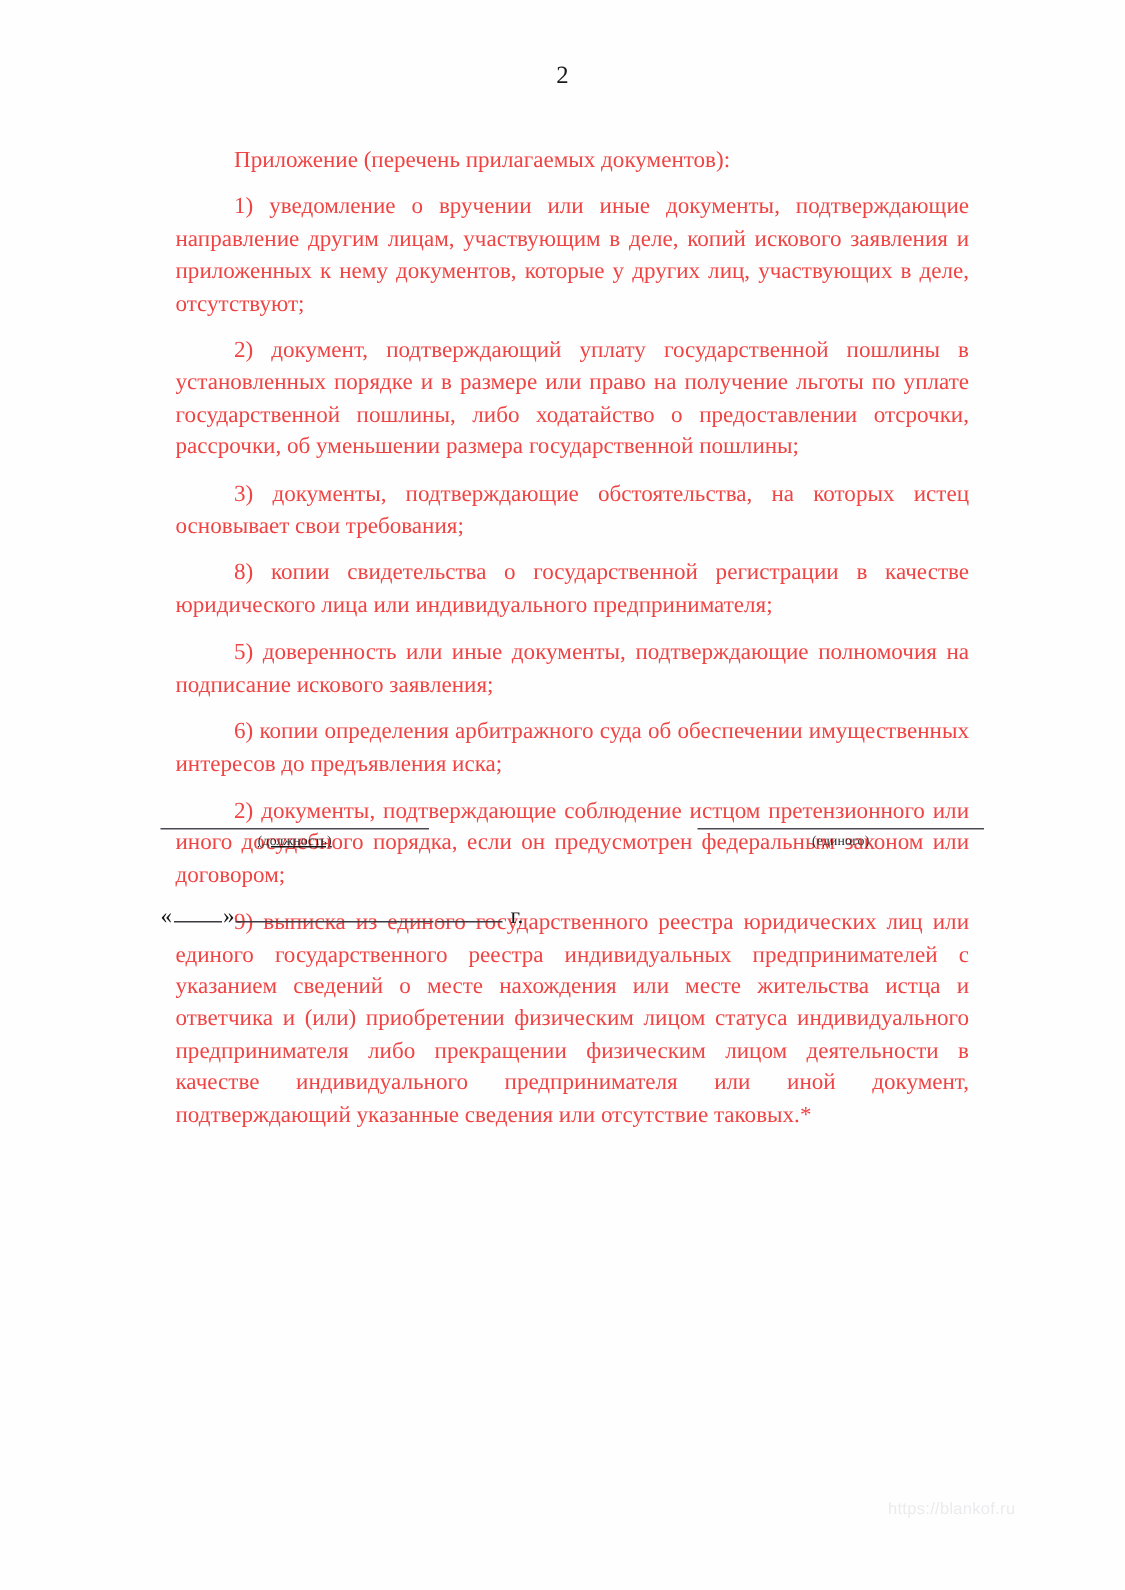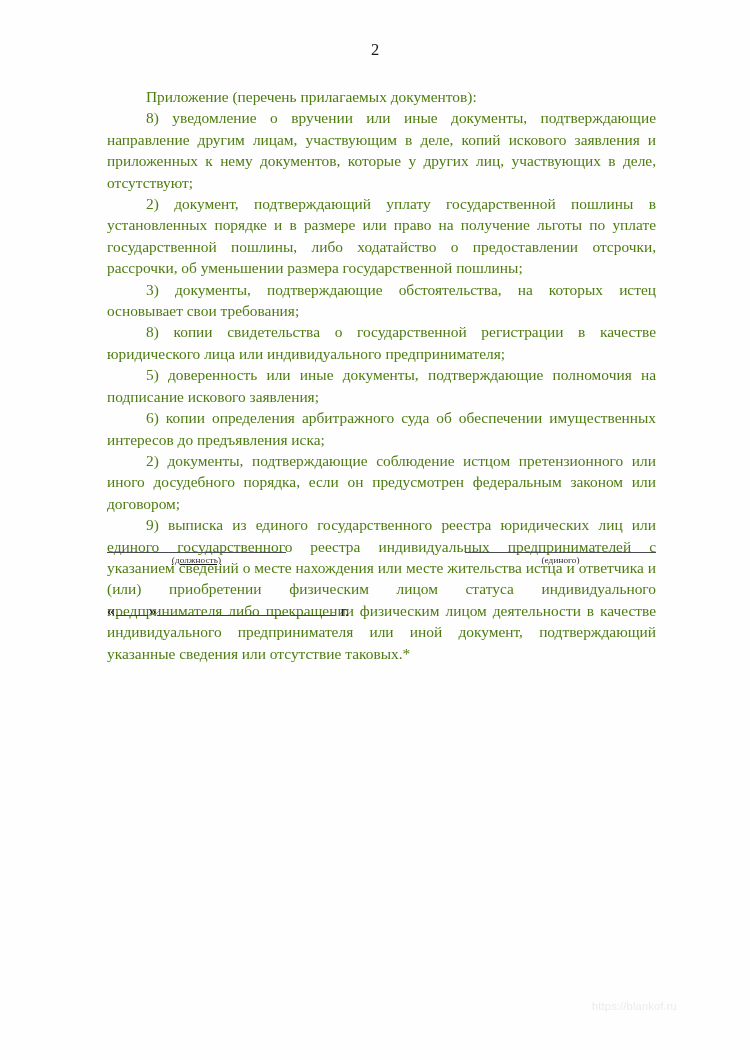--- a/index.html
+++ b/index.html
@@ -39,27 +39,27 @@
 
   
   .body-block {
     position: absolute;
     top: 86px;
     left: 107px;
     width: 549px;
   }
 
   .para {
-    margin: 0;
+    margin: 10px;
     text-align: justify;
     text-justify: inter-word;
     text-indent: 39px;
     font-size: 15.4px;
     line-height: 21.4px;
-    color: #4d7c0f;
+    color: #ef4444;
     hyphens: none;
   }
 
   
   .sig-area {
     position: absolute;
     top: 552px;
     left: 107px;
     width: 549px;
   }
@@ -130,21 +130,21 @@
 <body>
 
 <div class="page">
 
   <div class="page-number">2</div>
 
   <div class="body-block">
 
     <p class="para">Приложение (перечень прилагаемых документов):</p>
 
-    <p class="para">8) уведомление о вручении или иные документы, подтверждающие направление другим лицам, участвующим в деле, копий искового заявления и приложенных к нему документов, которые у других лиц, участвующих в деле, отсутствуют;</p>
+    <p class="para">1) уведомление о вручении или иные документы, подтверждающие направление другим лицам, участвующим в деле, копий искового заявления и приложенных к нему документов, которые у других лиц, участвующих в деле, отсутствуют;</p>
     <p class="para">2) документ, подтверждающий уплату государственной пошлины в установленных порядке и в размере или право на получение льготы по уплате государственной пошлины, либо ходатайство о предоставлении отсрочки, рассрочки, об уменьшении размера государственной пошлины;</p>
     <p class="para">3) документы, подтверждающие обстоятельства, на которых истец основывает свои требования;</p>
     <p class="para">8) копии свидетельства о государственной регистрации в качестве юридического лица или индивидуального предпринимателя;</p>
     <p class="para">5) доверенность или иные документы, подтверждающие полномочия на подписание искового заявления;</p>
     <p class="para">6) копии определения арбитражного суда об обеспечении имущественных интересов до предъявления иска;</p>
     <p class="para">2) документы, подтверждающие соблюдение истцом претензионного или иного досудебного порядка, если он предусмотрен федеральным законом или договором;</p>
     <p class="para">9) выписка из единого государственного реестра юридических лиц или единого государственного реестра индивидуальных предпринимателей с указанием сведений о месте нахождения или месте жительства истца и ответчика и (или) приобретении физическим лицом статуса индивидуального предпринимателя либо прекращении физическим лицом деятельности в качестве индивидуального предпринимателя или иной документ, подтверждающий указанные сведения или отсутствие таковых.*</p>
 
   </div>
 

